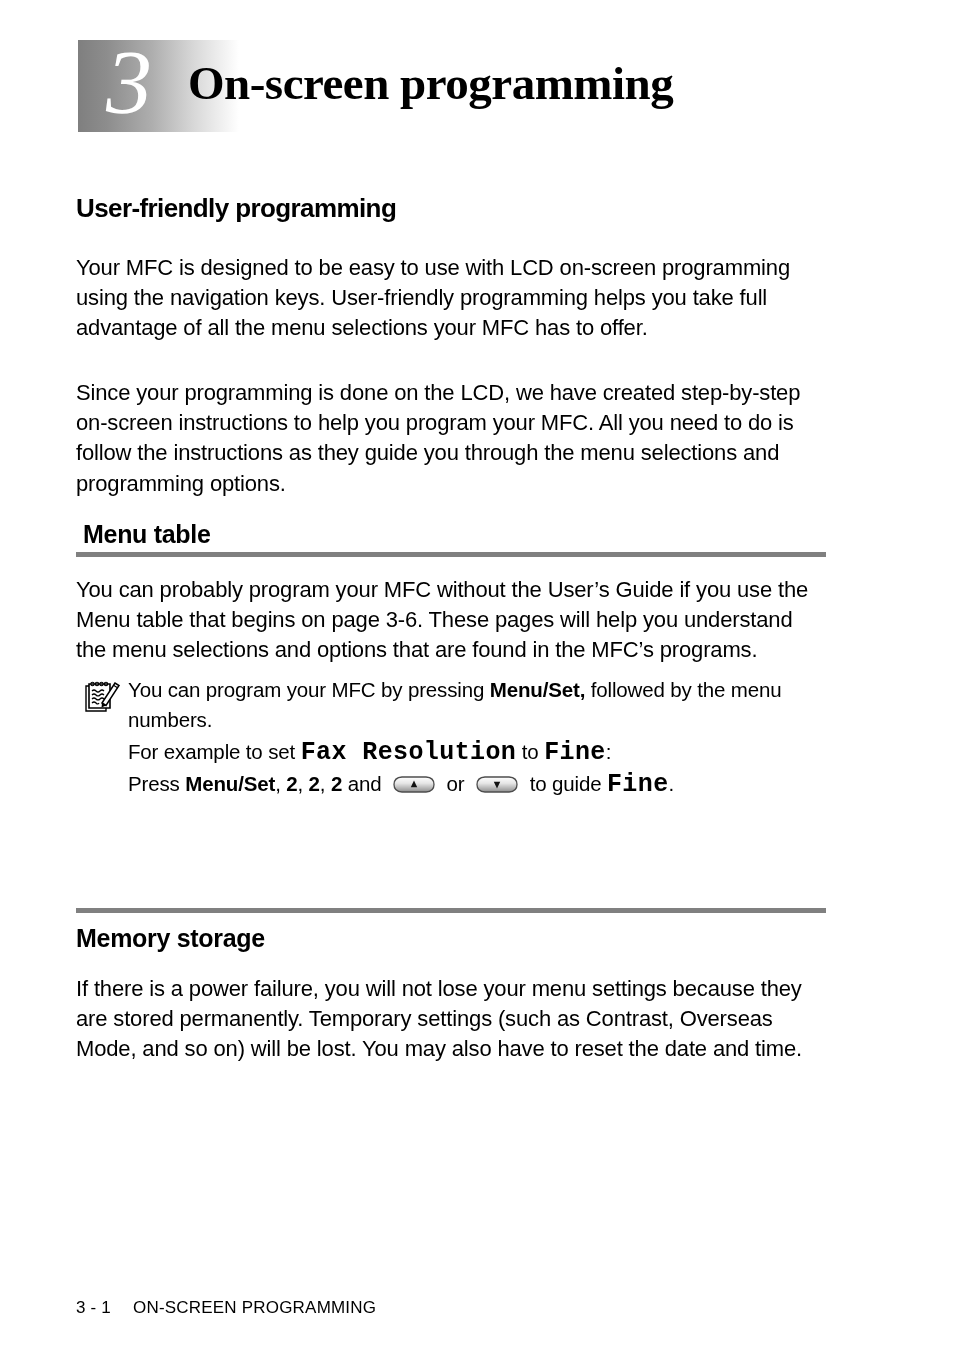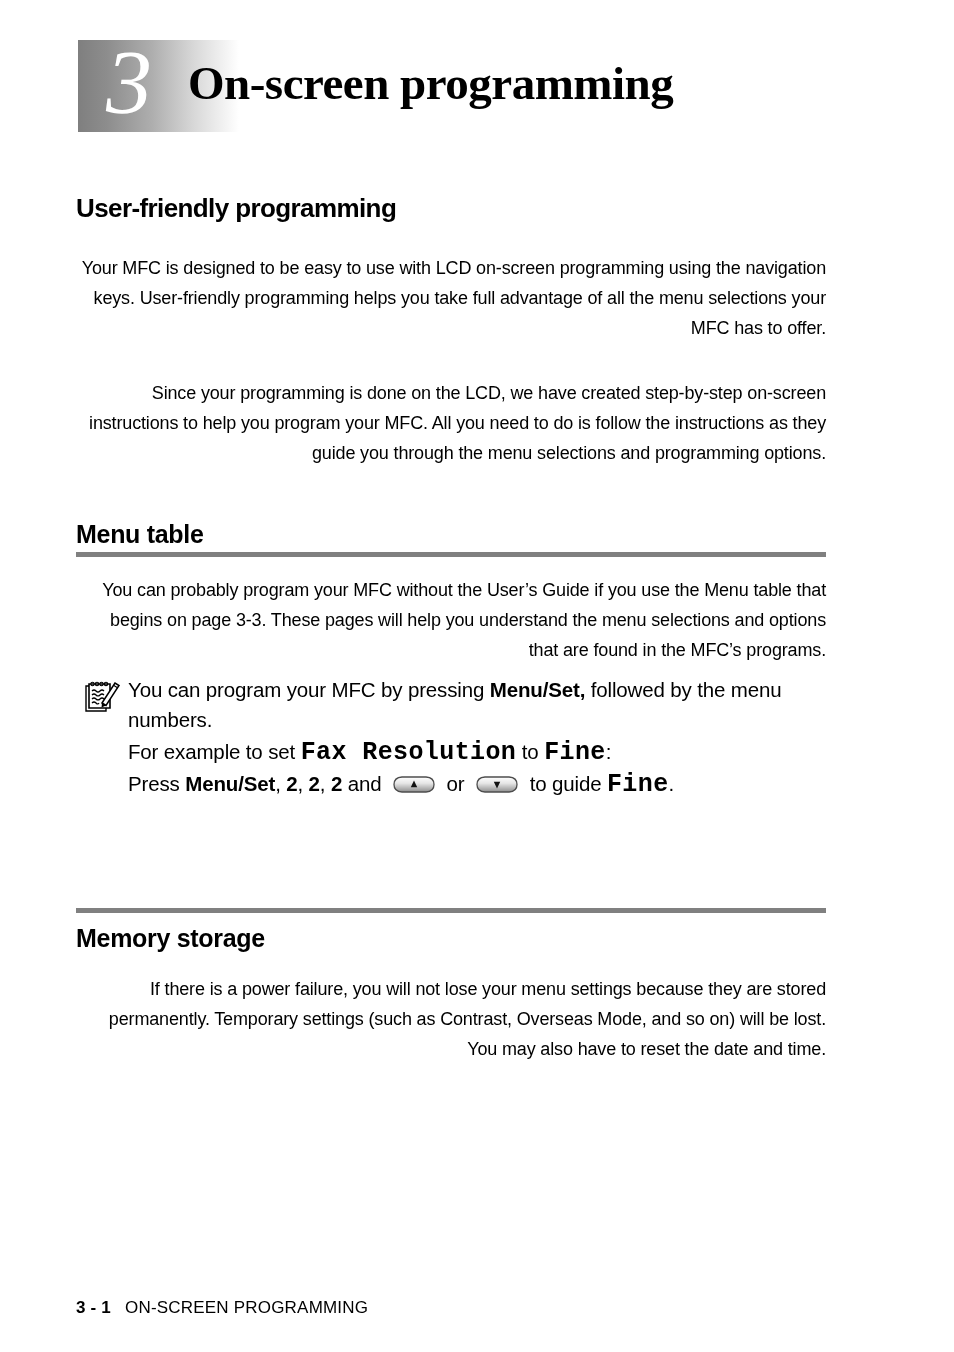--- a/index.html
+++ b/index.html
@@ -85,24 +85,24 @@
   }
 
   .rule {
     height: 5px;
     background: #808080;
     width: 750px;
   }
 
   p.body-text {
     margin: 0;
-    font-size: 18px;
+    font-size: 22px;
     line-height: 30.2px;
     letter-spacing: -0.15px;
-    text-align: right;
+    text-align: left;
   }
 
   
   .note-block {
     position: absolute;
     left: 76px;
     width: 760px;
   }
   .note-row {
     position: relative;
@@ -149,22 +149,22 @@
   
   .footer {
     position: absolute;
     left: 76px;
     top: 1298px;
     font-size: 17px;
     letter-spacing: 0.2px;
     white-space: nowrap;
   }
   .footer .pg {
-    font-weight: 700;
-    margin-right: 14px;
+    font-weight: 400;
+    margin-right: 22px;
   }
   .footer .ft {
     font-weight: 400;
   }
 </style>
 </head>
 <body>
 
 <div class="page">
 
@@ -179,29 +179,29 @@
   </div>
 
   <div class="col" style="top:253px;">
     <p class="body-text">Your MFC is designed to be easy to use with LCD on-screen programming using the navigation keys. User-friendly programming helps you take full advantage of all the menu selections your MFC has to offer.</p>
   </div>
 
   <div class="col" style="top:378px;">
     <p class="body-text">Since your programming is done on the LCD, we have created step-by-step on-screen instructions to help you program your MFC. All you need to do is follow the instructions as they guide you through the menu selections and programming options.</p>
   </div>
 
-  <div class="col" style="top:519px;">
+  <div class="col" style="top:519px;margin-left:7px;">
     <h2 class="sub-title">Menu table</h2>
   </div>
   <div class="col" style="top:552px;">
     <div class="rule"></div>
   </div>
 
   <div class="col" style="top:575px;">
-    <p class="body-text">You can probably program your MFC without the User’s Guide if you use the Menu table that begins on page 3-3. These pages will help you understand the menu selections and options that are found in the MFC’s programs.</p>
+    <p class="body-text">You can probably program your MFC without the User’s Guide if you use the Menu table that begins on page 3-6. These pages will help you understand the menu selections and options that are found in the MFC’s programs.</p>
   </div>
 
   <div class="note-block" style="top:675px;">
     <div class="note-row">
       <span class="note-icon">
         <svg width="40" height="36" viewBox="0 0 40 36" xmlns="http://www.w3.org/2000/svg">
 
           <path d="M4 7 L24 7 L24 32 L4 32 Z" fill="#ffffff" stroke="#000000" stroke-width="1.4"></path>
 
           <path d="M7 5 L28 5 L28 29 L7 29 Z" fill="#ffffff" stroke="#000000" stroke-width="1.6"></path>

